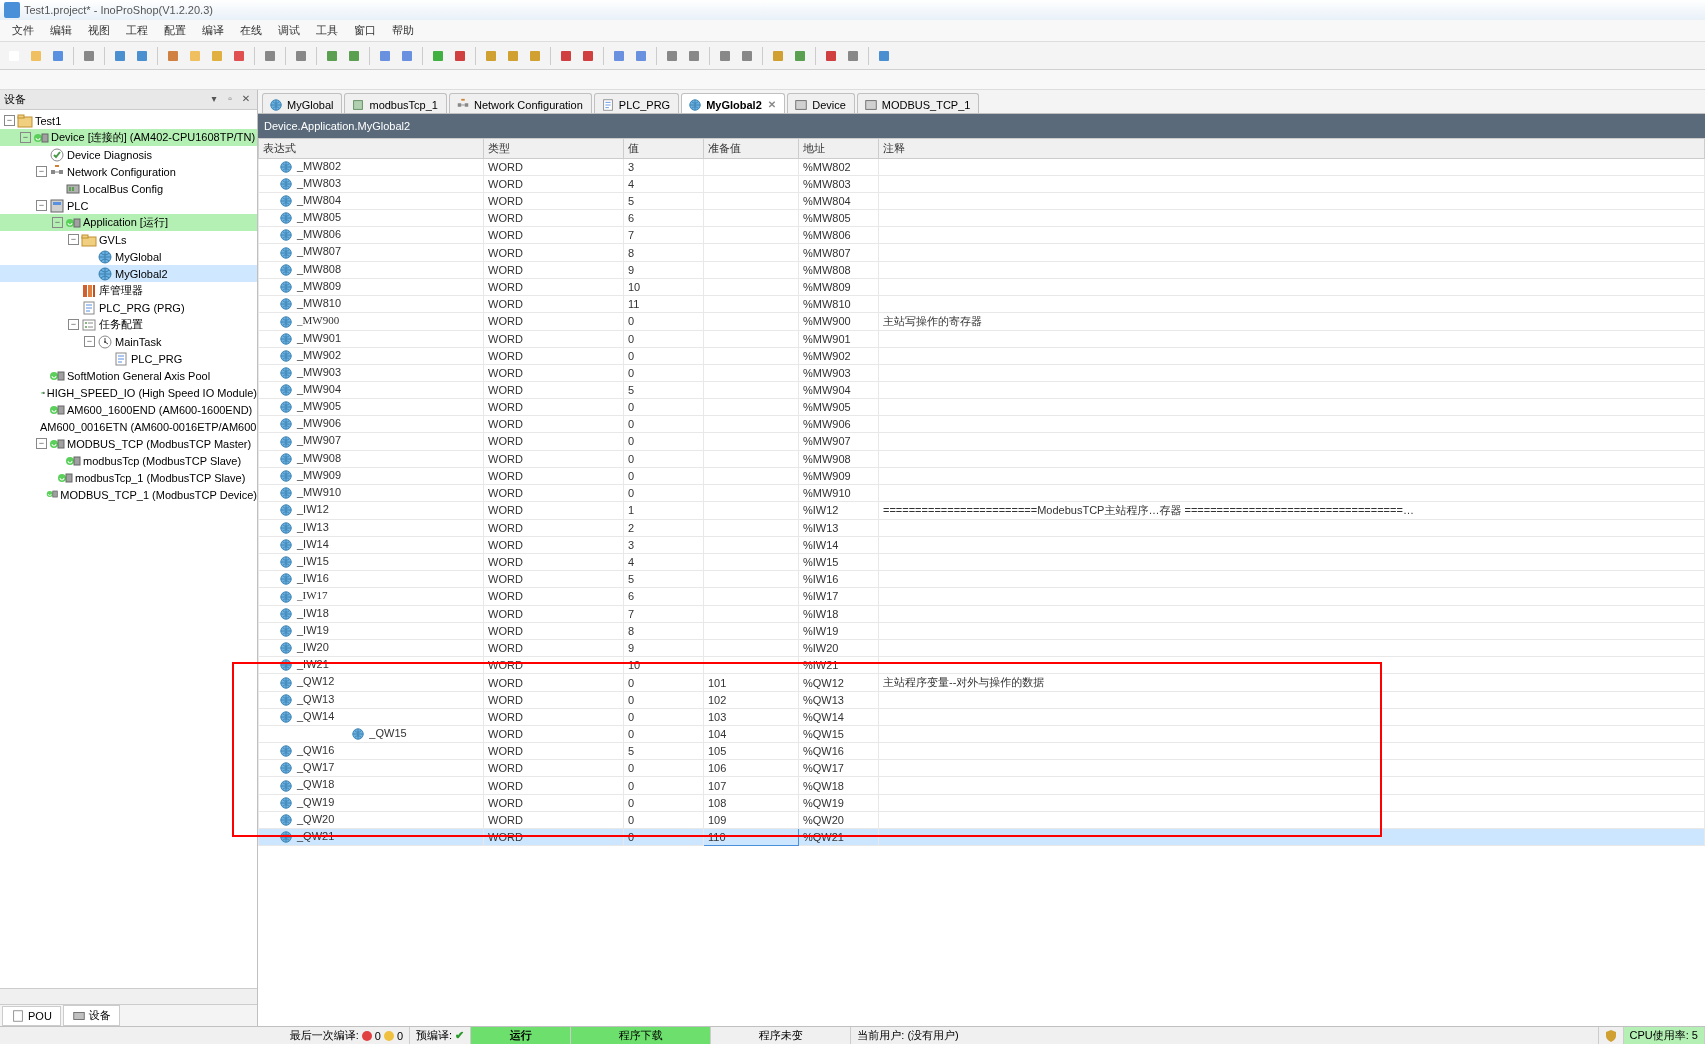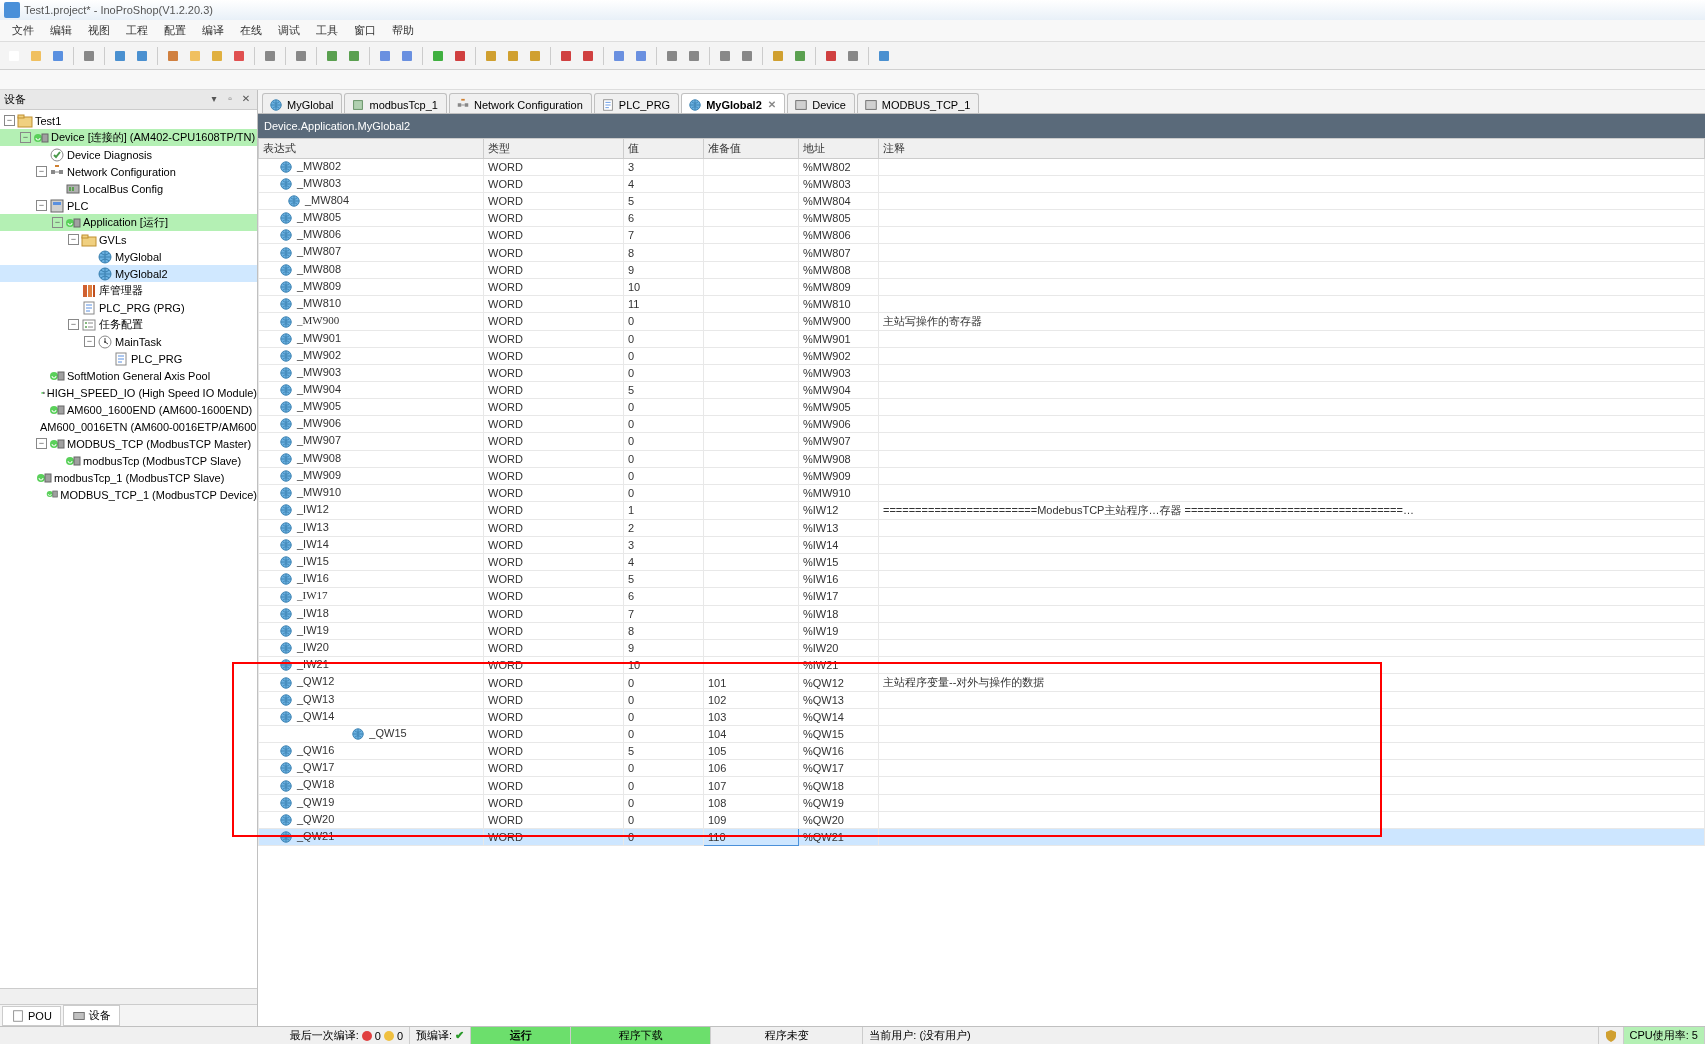--- a/index.html
+++ b/index.html
@@ -520,21 +520,21 @@
           <span class="noexp"></span>
           <span class="ticon">
             <svg viewBox="0 0 16 16">
               <circle cx="5" cy="8" r="4" fill="#5ad05a"></circle>
               <path d="M3 8 A2 2 0 1 0 7 8" fill="none" stroke="#fff"></path>
               <rect x="9" y="4" width="6" height="8" fill="#a0a0a0" stroke="#666"></rect>
             </svg>
           </span>
           <span>modbusTcp (ModbusTCP Slave)</span>
         </div>
-        <div class="tree-node" style="padding-left: 23px;">
+        <div class="tree-node" style="padding-left: 44px;">
           <span class="noexp"></span>
           <span class="ticon">
             <svg viewBox="0 0 16 16">
               <circle cx="5" cy="8" r="4" fill="#5ad05a"></circle>
               <path d="M3 8 A2 2 0 1 0 7 8" fill="none" stroke="#fff"></path>
               <rect x="9" y="4" width="6" height="8" fill="#a0a0a0" stroke="#666"></rect>
             </svg>
           </span>
           <span>modbusTcp_1 (ModbusTCP Slave)</span>
         </div>
@@ -659,21 +659,21 @@
                     <circle cx="8" cy="8" r="6" fill="#6ab0e0" stroke="#3a80b0"></circle>
                     <path d="M2 8 H14 M8 2 V14 M4 4 Q8 8 12 4 M4 12 Q8 8 12 12" stroke="#3a80b0" fill="none"></path>
                   </svg></span>_MW803</td>
               <td>WORD</td>
               <td>4</td>
               <td></td>
               <td>%MW803</td>
               <td></td>
             </tr>
             <tr>
-              <td style="padding-left: 28px;"><span class="var-icon"><svg viewBox="0 0 16 16">
+              <td style="padding-left: 20px;"><span class="var-icon"><svg viewBox="0 0 16 16">
                     <circle cx="8" cy="8" r="6" fill="#6ab0e0" stroke="#3a80b0"></circle>
                     <path d="M2 8 H14 M8 2 V14 M4 4 Q8 8 12 4 M4 12 Q8 8 12 12" stroke="#3a80b0" fill="none"></path>
                   </svg></span>_MW804</td>
               <td>WORD</td>
               <td>5</td>
               <td></td>
               <td>%MW804</td>
               <td></td>
             </tr>
             <tr>
@@ -1098,21 +1098,21 @@
     <span>0</span>
     <span class="dot yellow"></span>
     <span>0</span>
   </div>
   <div class="sb-item">
     <span>预编译:</span>
     <span class="check">✔</span>
   </div>
   <div class="sb-item sb-run" style="width:100px;justify-content:center;">运行</div>
   <div class="sb-item sb-dl" style="width:140px;justify-content:center;">程序下载</div>
-  <div class="sb-item" style="width:152px;justify-content:center;">程序未变</div>
+  <div class="sb-item" style="width:140px;justify-content:center;">程序未变</div>
   <div class="sb-item" style="flex:1;">当前用户: (没有用户)</div>
   <div class="sb-item">
     <svg class="shield" viewBox="0 0 12 12">
         <path d="M6 0 L11 2 V6 C11 9 8 11 6 12 C4 11 1 9 1 6 V2 Z" fill="#d0a030"></path>
       </svg>
   </div>
   <div class="sb-item" style="background:#b4f0b4;">CPU使用率: 5</div>
 </div>
 
 </body></html>

